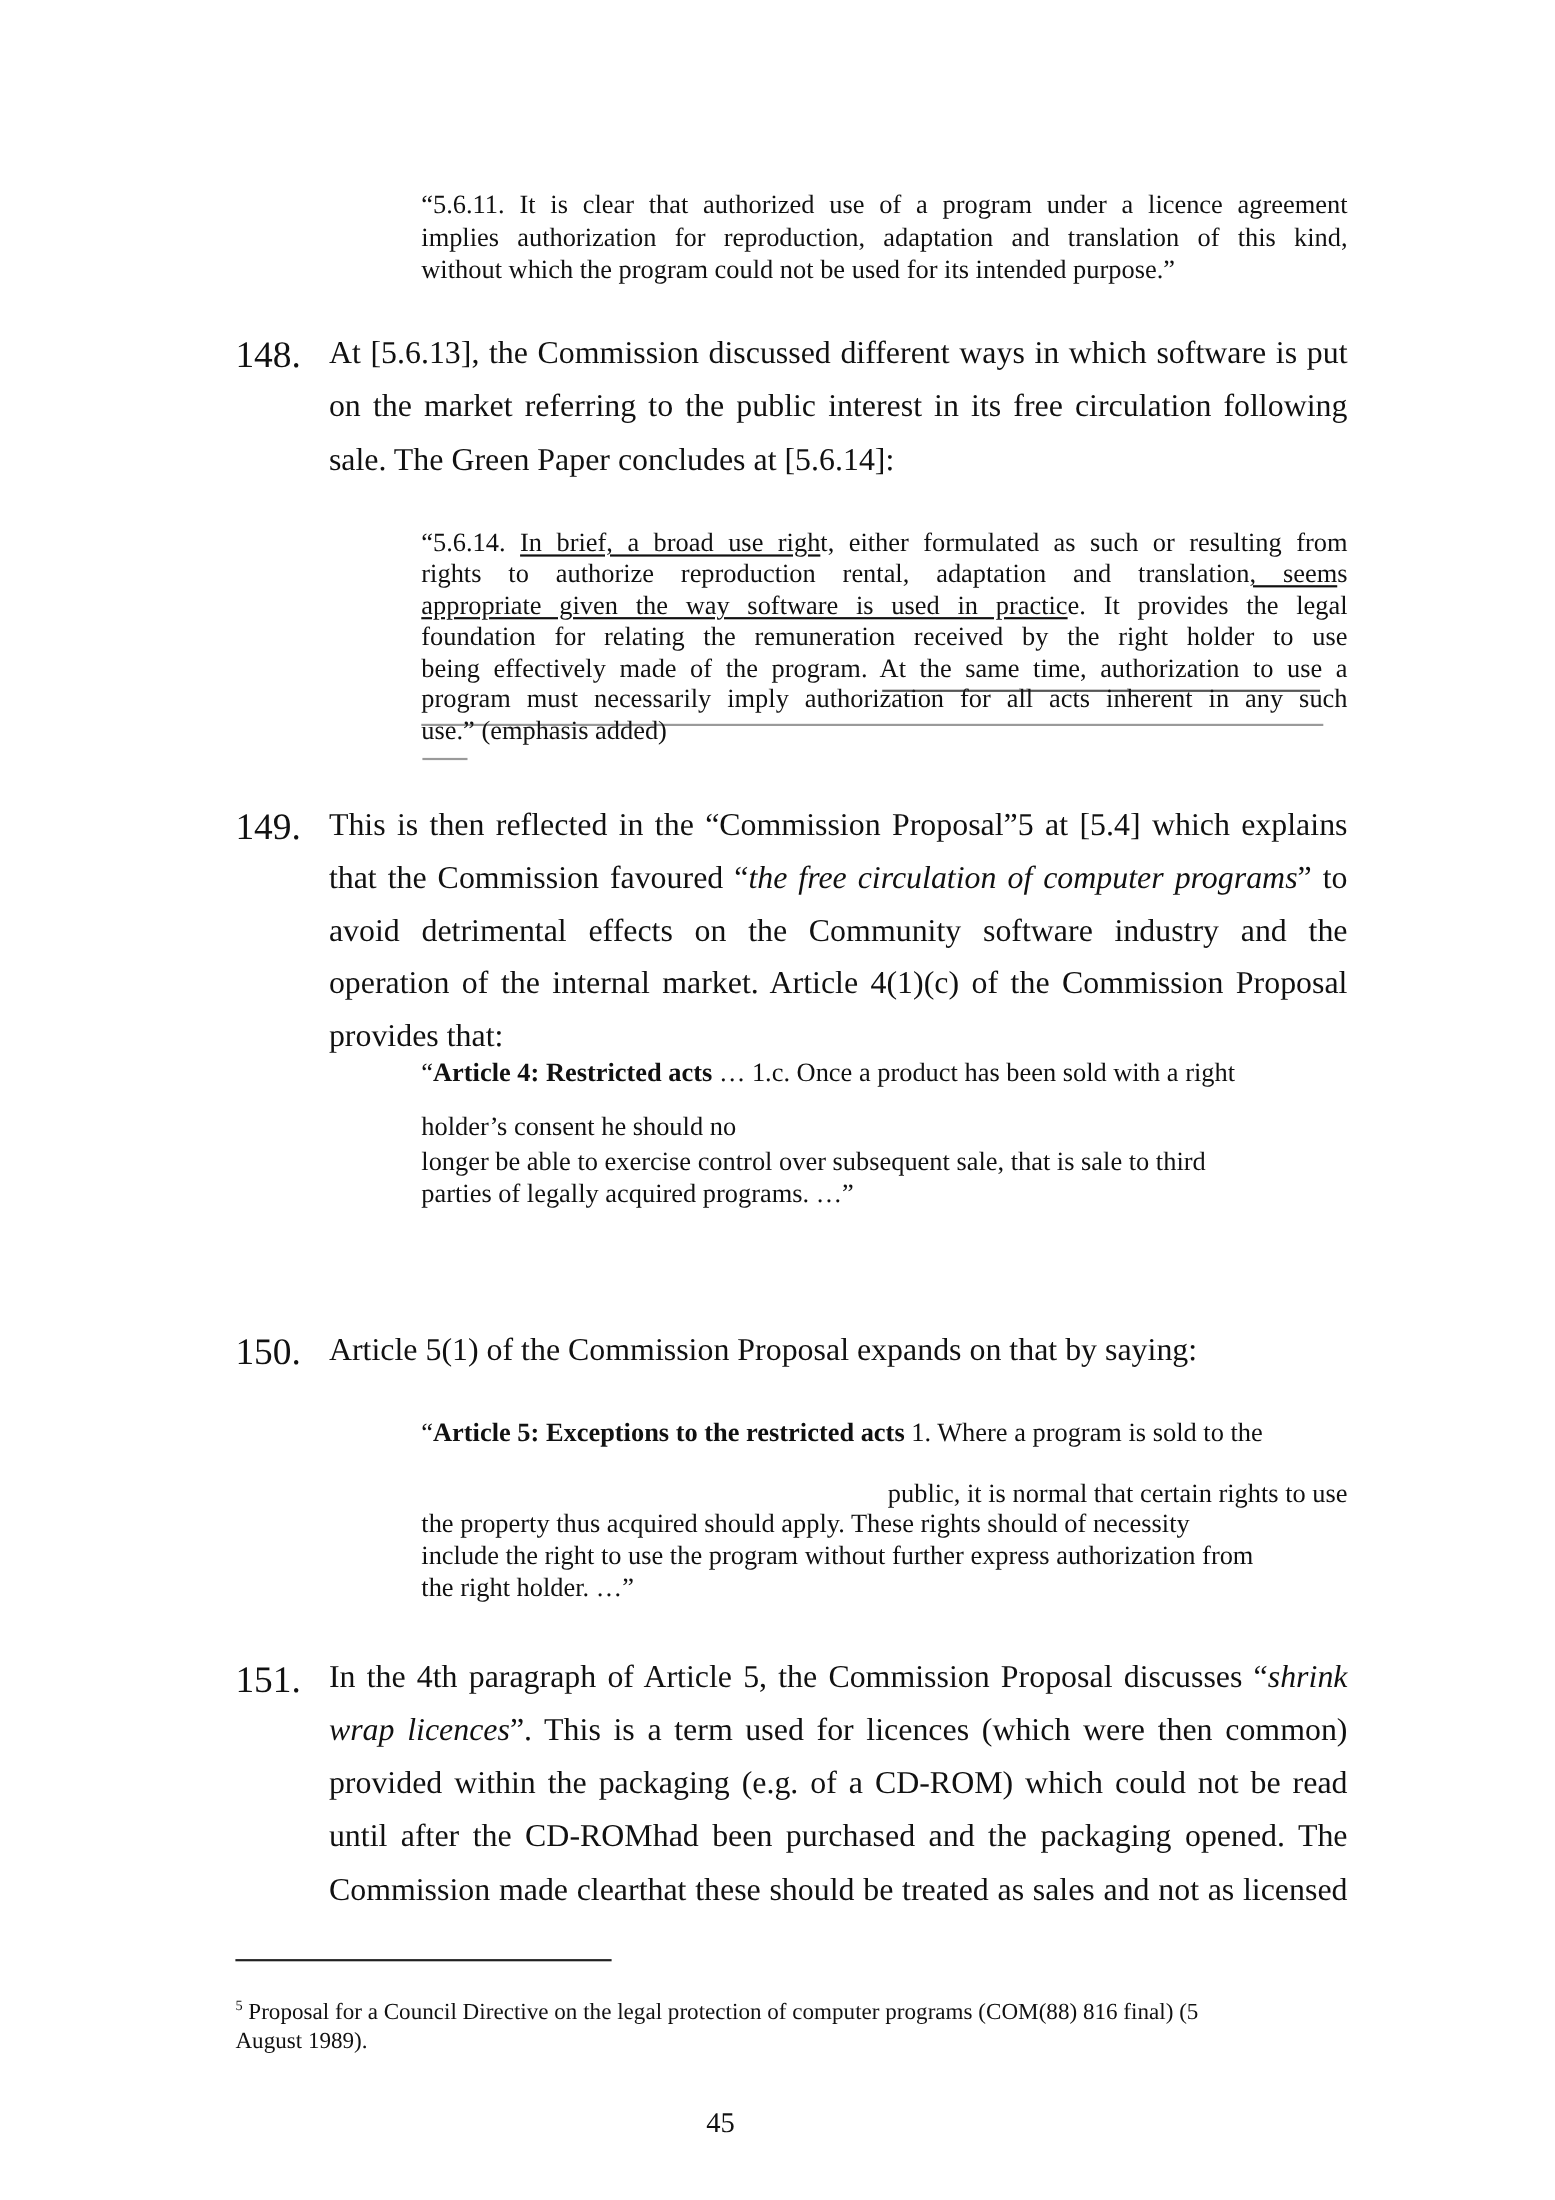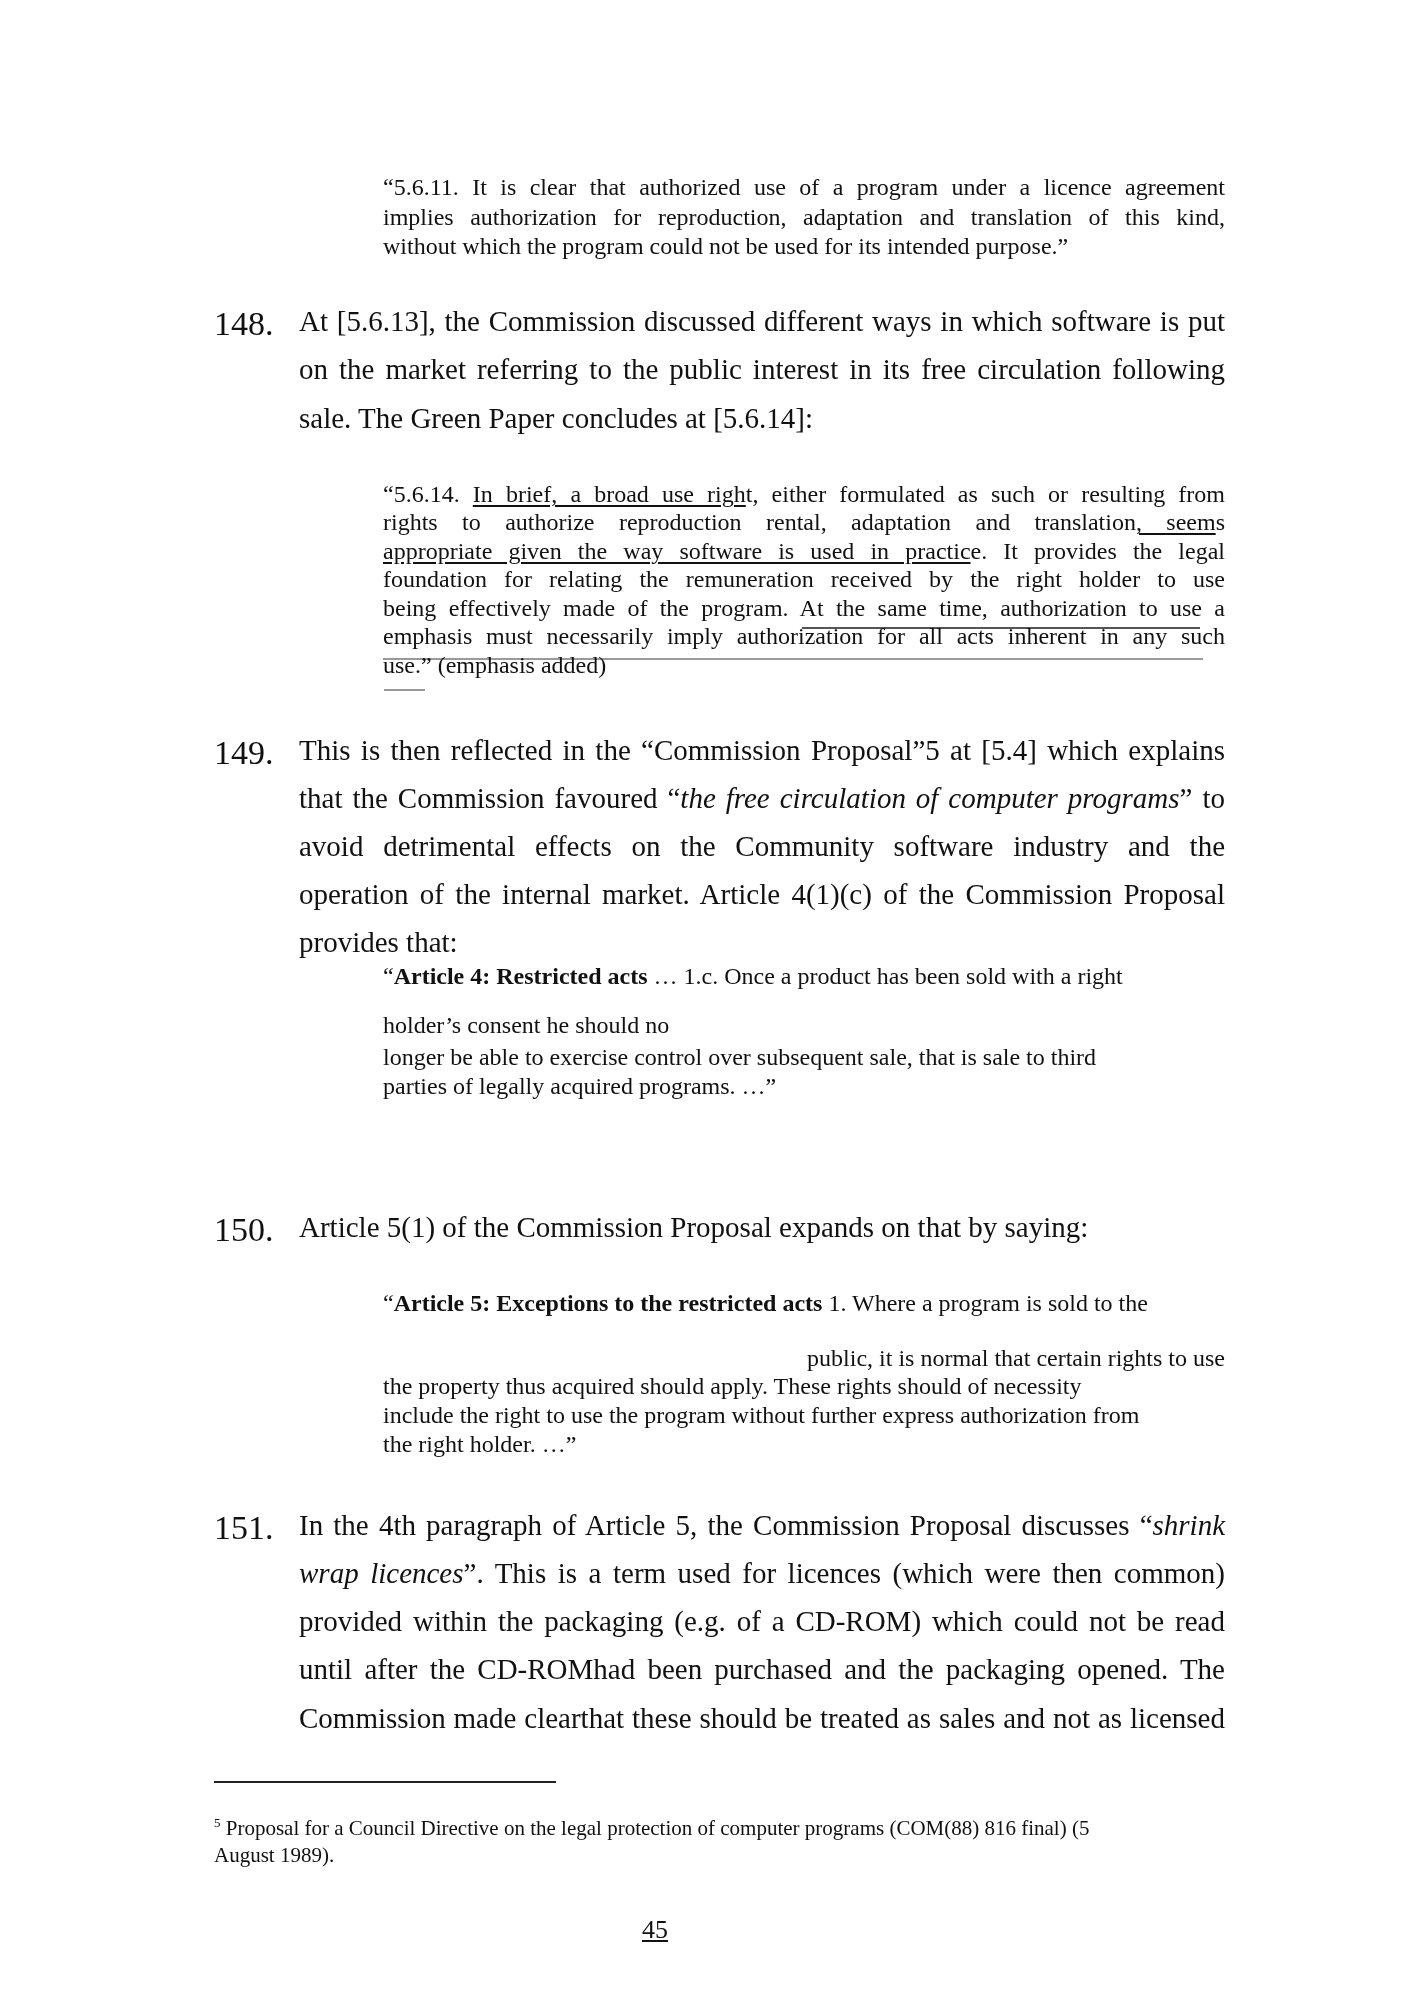--- a/index.html
+++ b/index.html
@@ -40,21 +40,21 @@
   </div>
   <div class="ln q just" style="top:510px;">
     <span>rights to authorize reproduction rental, adaptation and translation</span><span class="u">, seem</span><span>s</span>
   </div>
   <div class="ln q just" style="top:539px;">
     <span class="u">appropriate given the way software is used in practic</span><span>e. It provides the legal</span>
   </div>
   <div class="ln q just" style="top:567px;">foundation for relating the remuneration received by the right holder to use</div>
   <div class="ln q just" style="top:596px;">being effectively made of the program. At the same time, authorization to use a</div>
   <div class="grule" style="top:627px; left:802px; width:398px; height:1.5px; background:#555;"></div>
-  <div class="ln q just" style="top:624px;">emphasis must necessarily imply authorization for all acts inherent in any such</div>
+  <div class="ln q just" style="top:624px;">program must necessarily imply authorization for all acts inherent in any such</div>
   <div class="grule" style="top:658px; left:383px; width:820px;"></div>
   <div class="ln q" style="top:653px;">use.” (emphasis added)</div>
   <div class="grule" style="top:689px; left:384px; width:41px;"></div>
 </div>
 
 <div>
   <div class="ln num" style="top:736px;">149.</div>
   <div class="ln body just" style="top:736px;">
     <span>This is then reflected in the “Commission Proposal”</span><span>5</span><span> at [5.4] which explains</span>
   </div>
@@ -104,13 +104,13 @@
 </div>
 
 <div class="rule" style="top:1781px; left:214px; width:342px;"></div>
 <div>
   <div class="ln fn" style="top:1816px;">
     <sup>5</sup><span> Proposal for a Council Directive on the legal protection of computer programs (COM(88) 816 final) (5</span>
   </div>
   <div class="ln fn" style="top:1845px;">August 1989).</div>
 </div>
 
-<div class="ln" style="top:1917px; left:0; width:1310px; text-align:center; font-size:26px;text-decoration:underline;">45</div>
+<div class="ln" style="top:1917px; left:0; width:1310px; text-align:center; font-size:26px;">45</div>
 
 </body></html>

